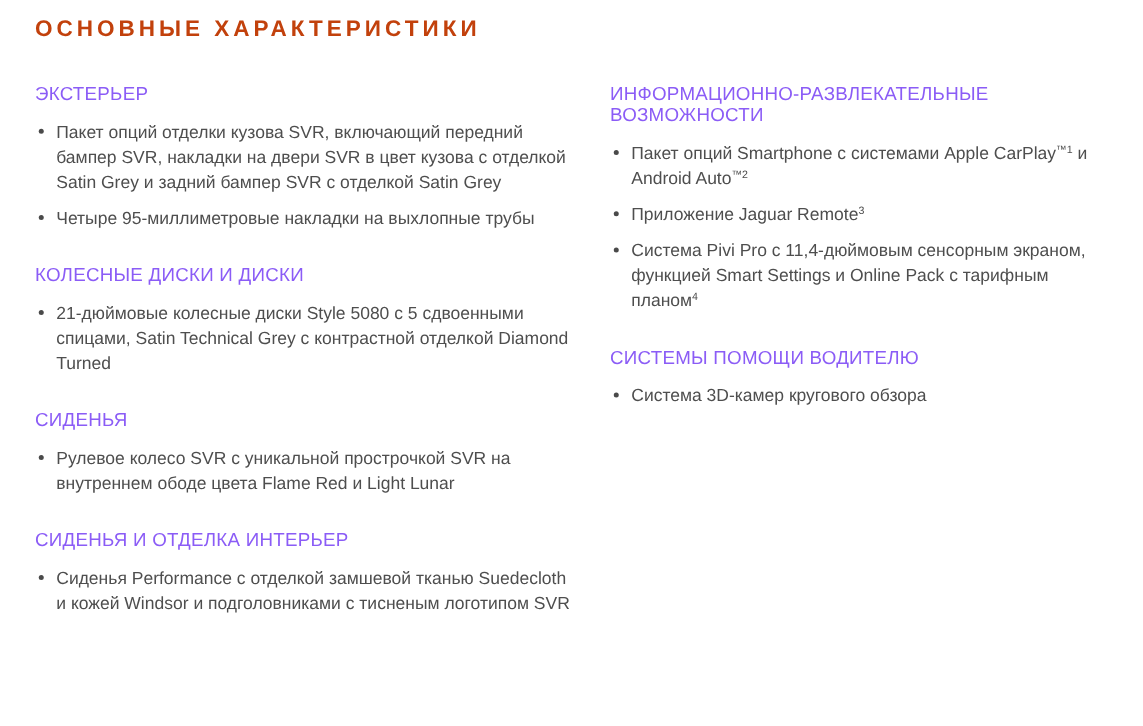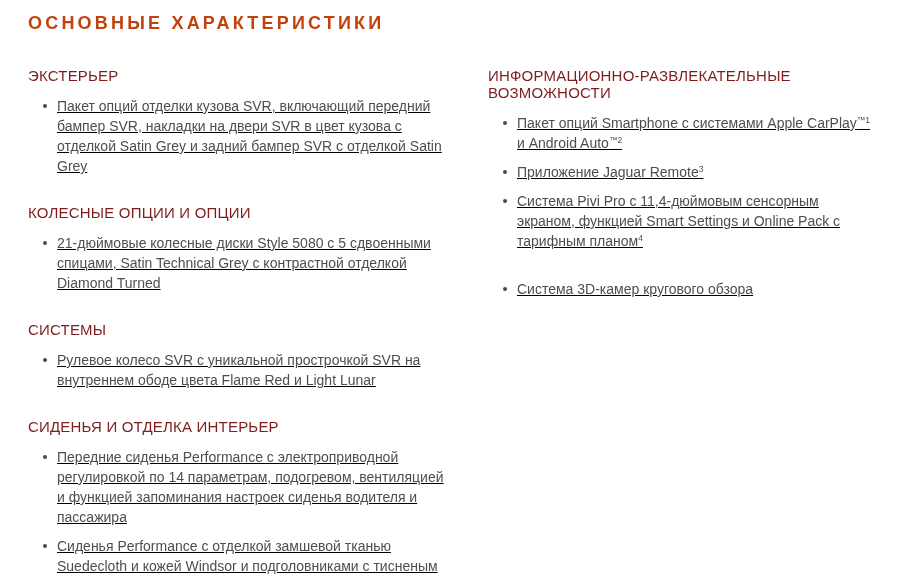--- a/index.html
+++ b/index.html
@@ -37,27 +37,26 @@
   }
   section.spec-section {
     margin-bottom: 28px;
   }
   h2.section-heading {
     margin: 0 0 11px 0;
     font-size: 15px;
     line-height: 17px;
     font-weight: 400;
     letter-spacing: 0.2px;
-    color: #7f1d1d;
+    color: #8b5cf6;
   }
   ul.feature-list {
-    margin: 12px;
+    margin: 0;
     padding: 0;
     list-style: none;
-    text-decoration: underline;
   }
   li.feature-item {
     position: relative;
     padding-left: 17px;
     margin-bottom: 9px;
     font-size: 14px;
     line-height: 20px;
     color: #4e4e4e;
   }
   li.feature-item:last-child { margin-bottom: 0; }
@@ -84,51 +83,52 @@
 
 <div class="page">
   <h1 class="page-title">ОСНОВНЫЕ ХАРАКТЕРИСТИКИ</h1>
 
   <div class="columns">
     <div class="col-left">
         <section class="spec-section">
           <h2 class="section-heading">ЭКСТЕРЬЕР</h2>
           <ul class="feature-list">
             <li class="feature-item"><span class="dot"></span>Пакет опций отделки кузова SVR, включающий передний бампер SVR, накладки на двери SVR в цвет кузова с отделкой Satin Grey и задний бампер SVR с отделкой Satin Grey</li>
+            <li class="feature-item"><span class="dot"></span>Четыре 95-миллиметровые накладки на выхлопные трубы</li>
           </ul>
         </section>
         <section class="spec-section">
-          <h2 class="section-heading">КОЛЕСНЫЕ ОПЦИИ И ОПЦИИ</h2>
+          <h2 class="section-heading">КОЛЕСНЫЕ ДИСКИ И ДИСКИ</h2>
           <ul class="feature-list">
             <li class="feature-item"><span class="dot"></span>21-дюймовые колесные диски Style 5080 с 5 сдвоенными спицами, Satin Technical Grey с контрастной отделкой Diamond Turned</li>
           </ul>
         </section>
         <section class="spec-section">
-          <h2 class="section-heading">СИСТЕМЫ</h2>
+          <h2 class="section-heading">СИДЕНЬЯ</h2>
           <ul class="feature-list">
             <li class="feature-item"><span class="dot"></span>Рулевое колесо SVR с уникальной прострочкой SVR на внутреннем ободе цвета Flame Red и Light Lunar</li>
           </ul>
         </section>
         <section class="spec-section">
           <h2 class="section-heading">СИДЕНЬЯ И ОТДЕЛКА ИНТЕРЬЕР</h2>
           <ul class="feature-list">
-            <li class="feature-item"><span class="dot"></span>Передние сиденья Performance с электроприводной регулировкой по 14 параметрам, подогревом, вентиляцией и функцией запоминания настроек сиденья водителя и пассажира</li>
             <li class="feature-item"><span class="dot"></span>Сиденья Performance с отделкой замшевой тканью Suedecloth и кожей Windsor и подголовниками с тисненым логотипом SVR</li>
           </ul>
         </section>
       </div>
     <div class="col-right">
         <section class="spec-section">
           <h2 class="section-heading">ИНФОРМАЦИОННО-РАЗВЛЕКАТЕЛЬНЫЕ ВОЗМОЖНОСТИ</h2>
           <ul class="feature-list">
             <li class="feature-item"><span class="dot"></span>Пакет опций Smartphone с системами Apple CarPlay<sup class="footnote">™1</sup> и Android Auto<sup class="footnote">™2</sup></li>
             <li class="feature-item"><span class="dot"></span>Приложение Jaguar Remote<sup class="footnote">3</sup></li>
             <li class="feature-item"><span class="dot"></span>Система Pivi Pro с 11,4-дюймовым сенсорным экраном, функцией Smart Settings и Online Pack с тарифным планом<sup class="footnote">4</sup></li>
           </ul>
         </section>
         <section class="spec-section">
+          <h2 class="section-heading">СИСТЕМЫ ПОМОЩИ ВОДИТЕЛЮ</h2>
           <ul class="feature-list">
             <li class="feature-item"><span class="dot"></span>Система 3D-камер кругового обзора</li>
           </ul>
         </section>
       </div>
   </div>
 </div>
 
 </body></html>

